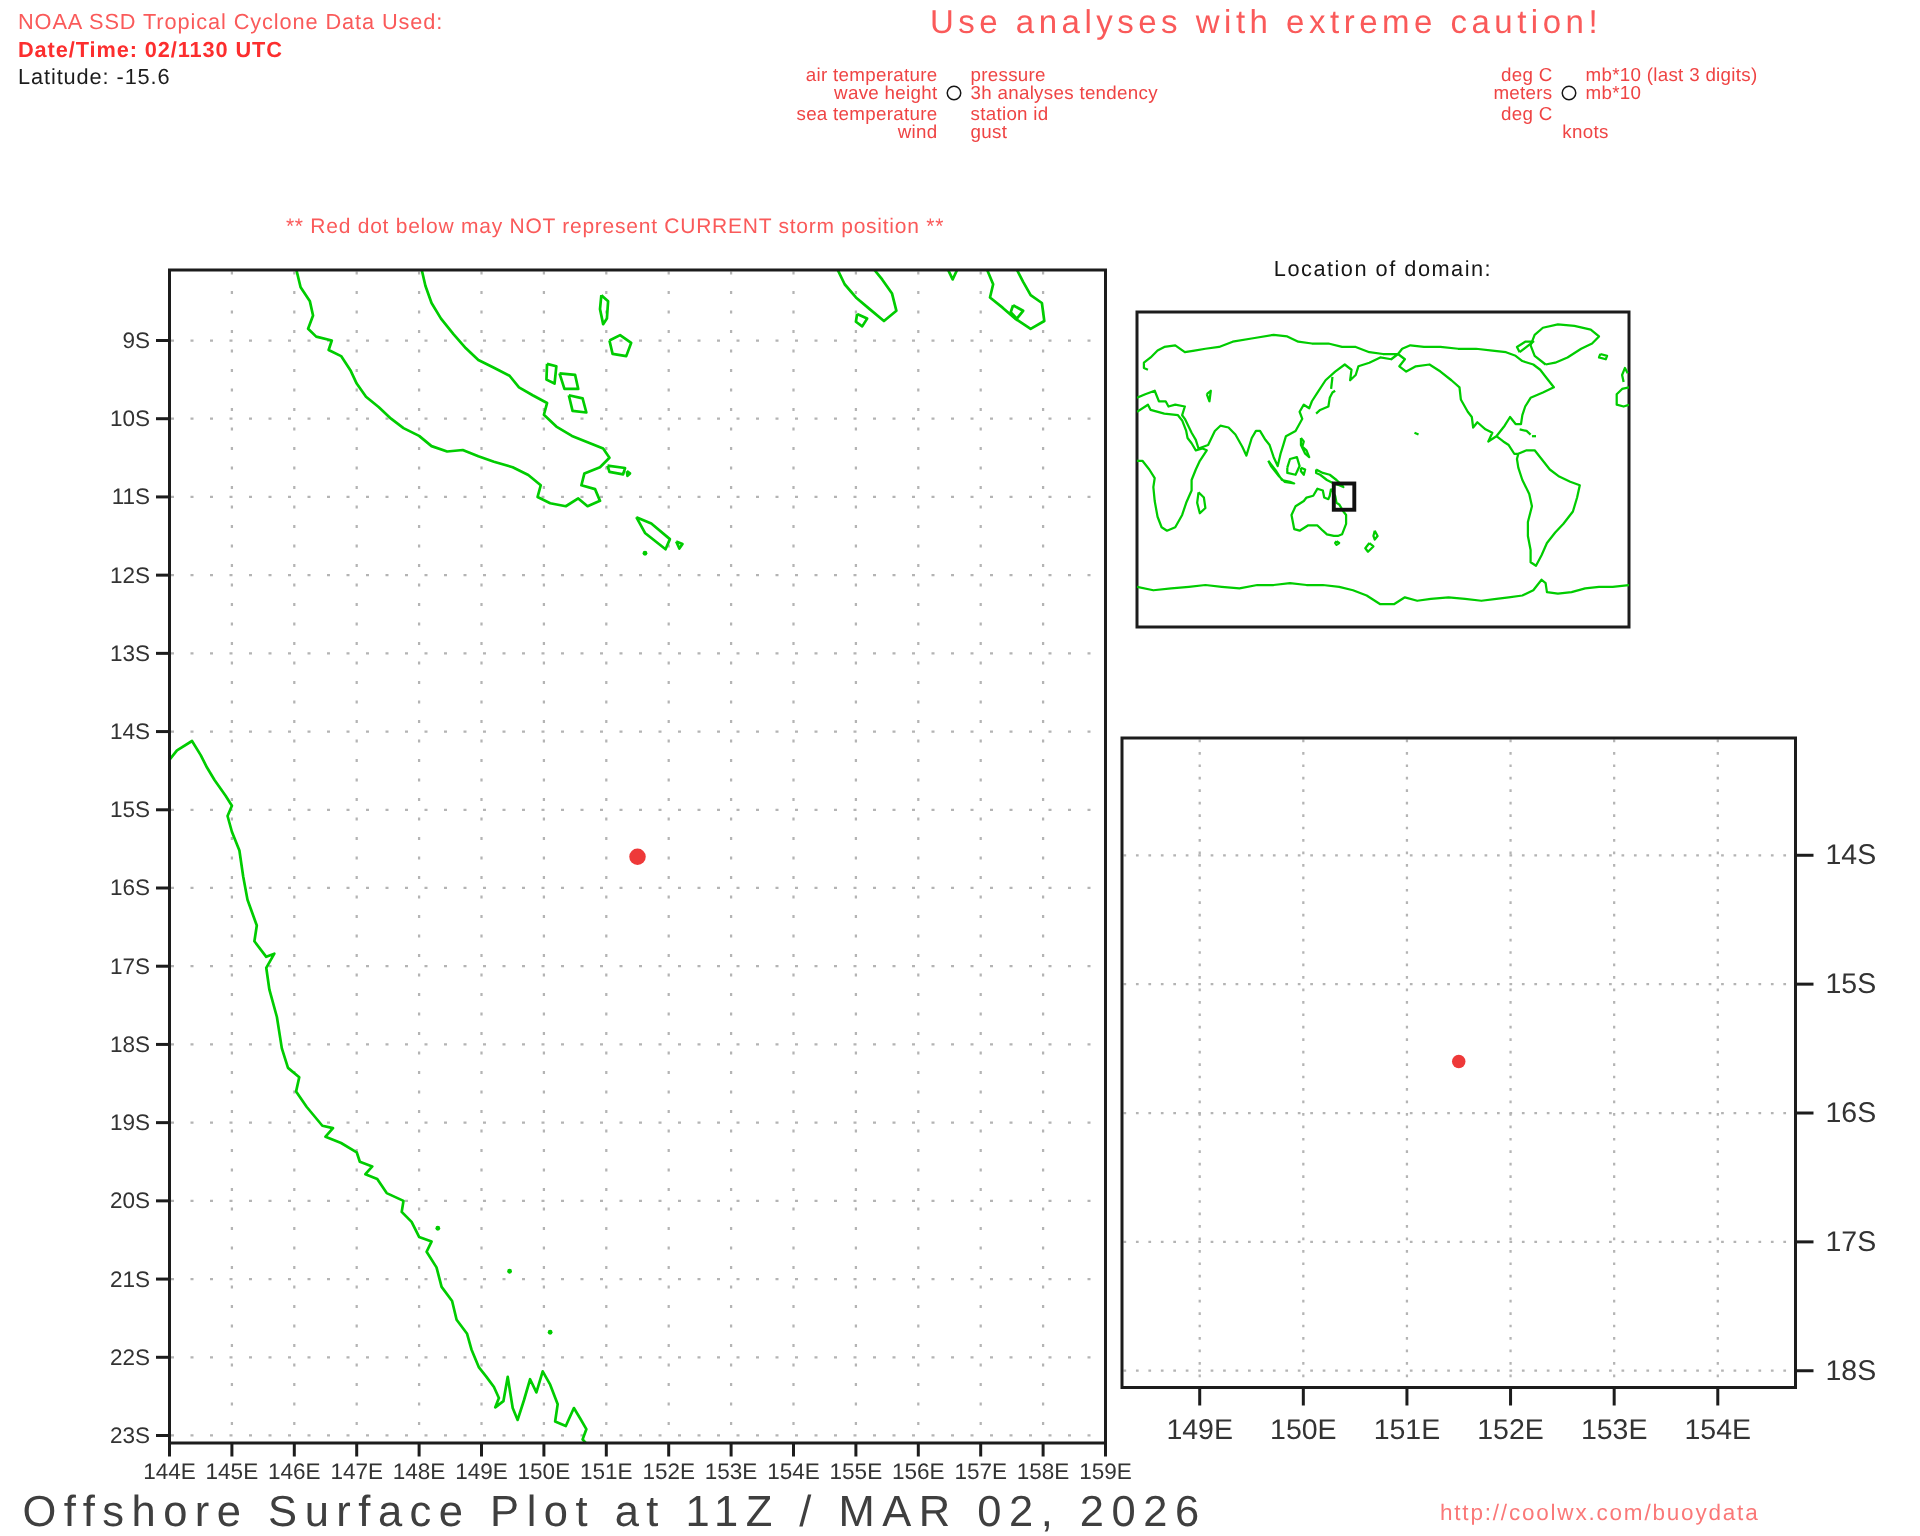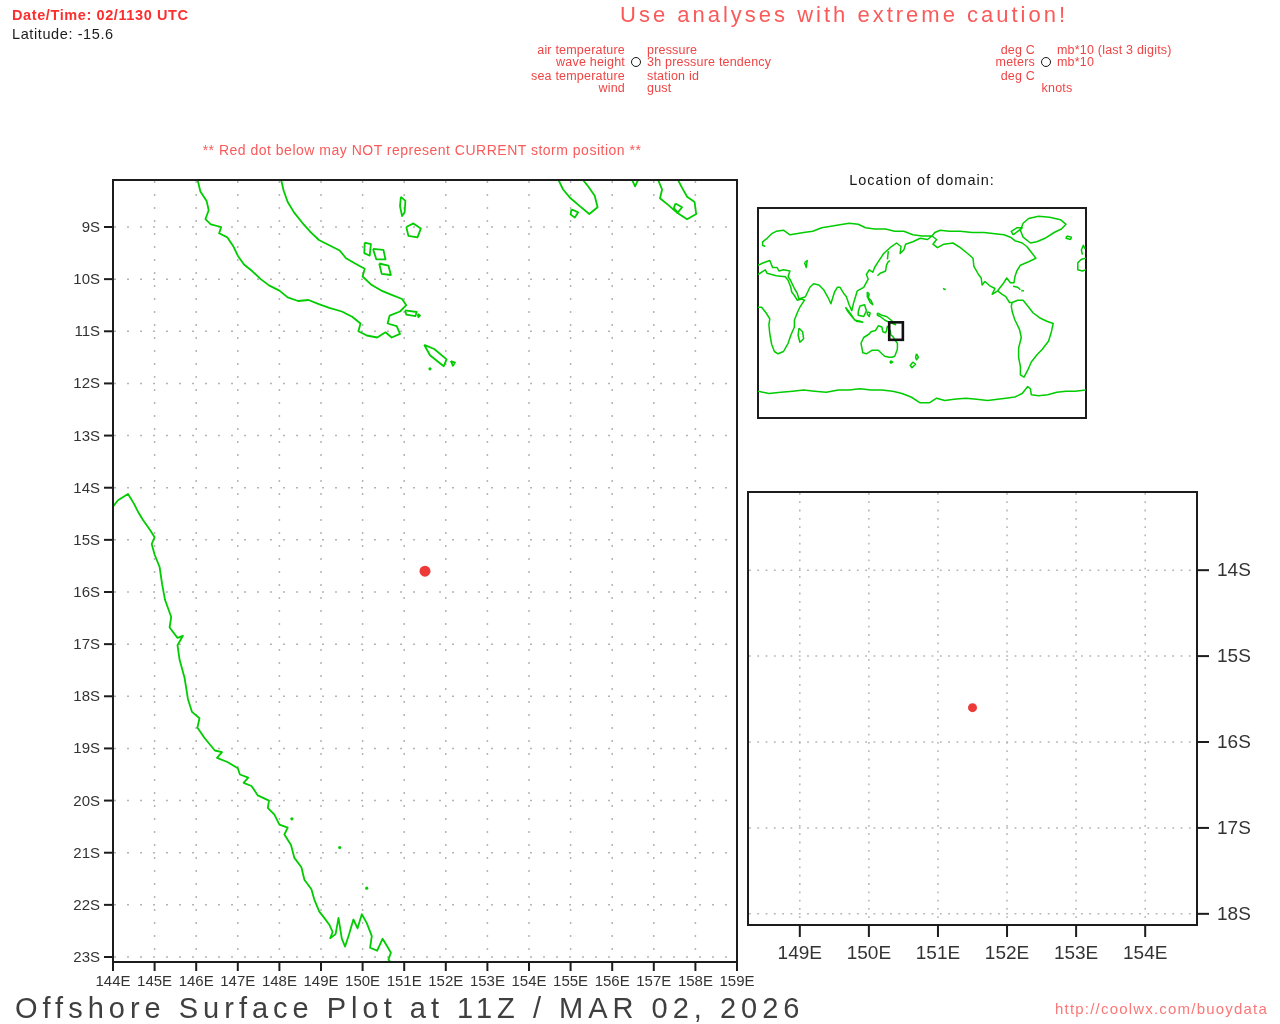--- a/index.html
+++ b/index.html
@@ -17,27 +17,27 @@
           letter-spacing:0.2px;color:#ef4444;}
   #legend1{left:497px;top:44px;grid-template-columns:128px 18px 170px;}
   #legend2{left:935px;top:44px;grid-template-columns:100px 18px 178px;}
   .lcell{white-space:nowrap;}
   .r{text-align:right;}
   .lmid{text-align:center;}
   .circle{width:10px;height:10px;border:1.5px solid #161616;border-radius:50%;
           display:inline-block;box-sizing:border-box;margin-top:1px;}
   .lcenter{grid-column:1/4;text-align:center;}
   #legend2 .lcenter{transform:translateX(-28px);text-align:center;}
-  .warning{left:110px;top:142px;width:624px;text-align:center;font-size:14px;
+  .warning{left:98px;top:142px;width:624px;text-align:center;font-size:14px;
            letter-spacing:0.5px;color:var(--salmon);}
   .worldtitle{left:758px;top:172px;width:328px;text-align:center;font-size:14.5px;
               letter-spacing:1px;color:#161616;}
   .footer-title{left:15px;top:992px;font-size:29px;letter-spacing:5px;color:#3f3f3f;
                 white-space:nowrap;}
-  .footer-url{left:960px;top:1000px;width:308px;text-align:right;font-size:15px;
+  .footer-url{left:960px;top:1000px;width:308px;text-align:left;font-size:15px;
               letter-spacing:1.2px;color:var(--urlred);white-space:nowrap;}
 </style>
 </head>
 <body style="--salmon: #fa5a5a; --boldred: #fc2e2e; --urlred: #fa7878;">
 
 <svg id="plot" width="1280" height="1024" viewBox="0 0 1280 1024">
     <defs>
       <clipPath id="clipMain">
         <rect x="113" y="180" width="624" height="782"></rect>
       </clipPath>
@@ -218,34 +218,35 @@
     <line x1="1197" y1="742.00683" x2="1209" y2="742.00683" stroke="#1c1c1c" stroke-width="2"></line>
     <text x="1217" y="748.00683" text-anchor="start" font-size="19" fill="#333333">16S</text>
     <line x1="1197" y1="827.91983" x2="1209" y2="827.91983" stroke="#1c1c1c" stroke-width="2"></line>
     <text x="1217" y="833.91983" text-anchor="start" font-size="19" fill="#333333">17S</text>
     <line x1="1197" y1="913.8328300000001" x2="1209" y2="913.8328300000001" stroke="#1c1c1c" stroke-width="2"></line>
     <text x="1217" y="919.8328300000001" text-anchor="start" font-size="19" fill="#333333">18S</text>
     <circle cx="972.499925" cy="707.64163" r="4.5" fill="#ee3939"></circle>
   </svg>
 
 <div class="abs txt info">
+  <div class="red">NOAA SSD Tropical Cyclone Data Used:</div>
   <div class="boldred">Date/Time: 02/1130 UTC</div>
   <div>Latitude: -15.6</div>
 </div>
 
 <div class="abs txt caution">Use analyses with extreme caution!</div>
 
 <div class="abs txt legend" id="legend1">
   <span class="lcell r">air temperature</span>
   <span class="lmid"></span>
   <span class="lcell">pressure</span>
 
   <span class="lcell r">wave height</span>
   <span class="lmid"><span class="circle"></span></span>
-  <span class="lcell">3h pressure tendency</span>
+  <span class="lcell">3h analyses tendency</span>
 
   <span class="lcell r">sea temperature</span>
   <span class="lmid"></span>
   <span class="lcell">station id</span>
 
   <span class="lcell r">wind</span>
   <span class="lmid"></span>
   <span class="lcell">gust</span>
 </div>
 

